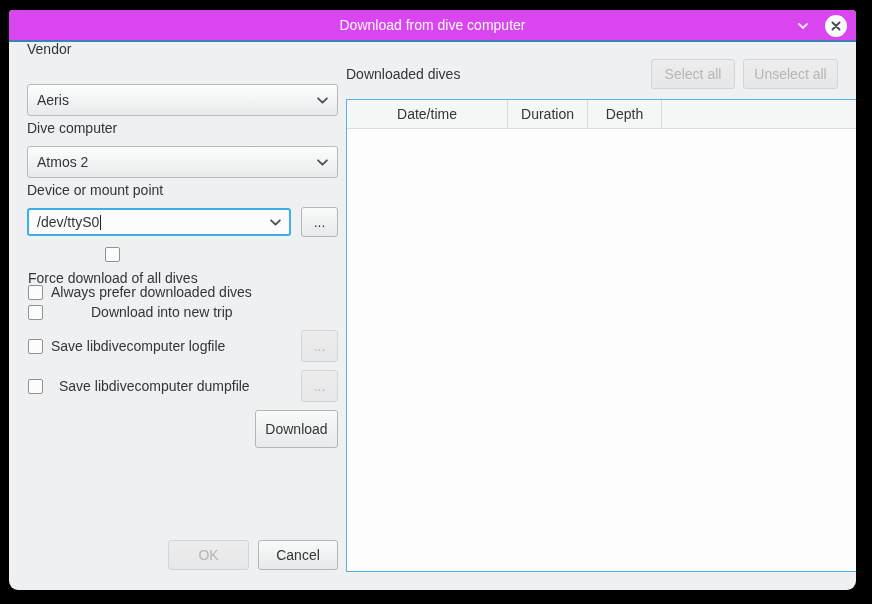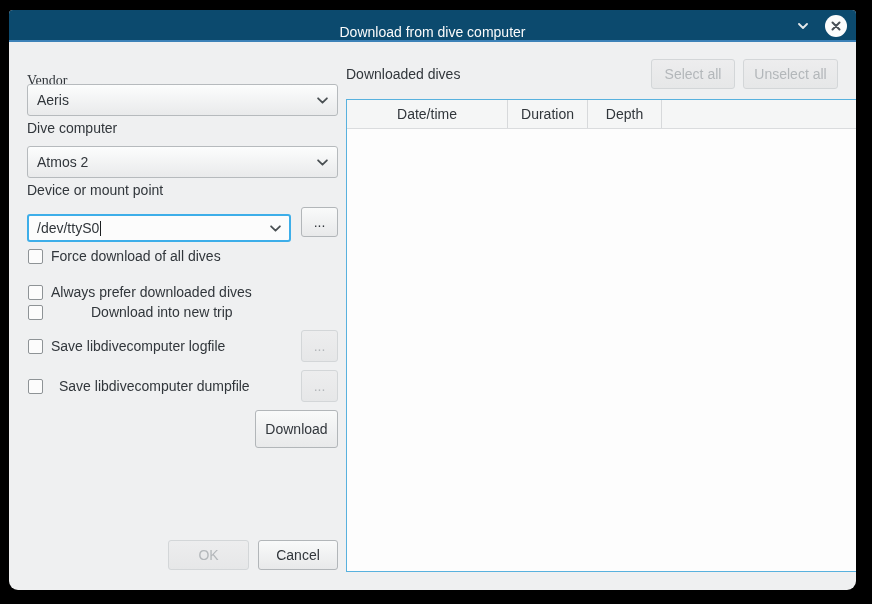--- a/index.html
+++ b/index.html
@@ -13,23 +13,23 @@
   }
   .window {
     position:absolute; left:9px; top:10px; width:847px; height:580px;
     background:#eff0f1;
     border-radius:4px 4px 9px 9px;
     overflow:hidden;
   }
   
   .titlebar {
     position:relative; height:32px;
-    background:#0c4a6e;
+    background:#d946ef;
     border-bottom:2px solid #3c82b8;
-    display:flex; align-items:flex-end; justify-content:center;
+    display:flex; align-items:center; justify-content:center;
   }
   .titlebar-title { color:#fbfbfb; font-size:14px; }
   .tb-controls {
     position:absolute; right:9px; top:0; height:32px;
     display:flex; align-items:center; gap:13px;
   }
   .tb-shade { width:18px; height:18px; display:flex; align-items:center; justify-content:center; cursor:pointer; }
   .chev { width:10px; height:10px; display:block; }
   .tb-close {
     width:22px; height:22px; border-radius:50%;
@@ -113,53 +113,53 @@
         </svg>
       </span>
       <span class="tb-close">
         <svg viewBox="0 0 10 10">
           <path d="M1.5 1.5 L8.5 8.5 M8.5 1.5 L1.5 8.5" stroke="#474e55" stroke-width="2" stroke-linecap="round"></path>
         </svg>
       </span>
     </div>
   </div>
 
-  <span class="lbl" style="left:18px; top:63px;font-family:Liberation Serif, serif;">Vendor</span>
+  <span class="lbl" style="left:18px; top:31px;">Vendor</span>
 
   <div class="combo" style="left:18px; top:74px; width:311px;">
     <span>Aeris</span>
     <svg class="chev" viewBox="0 0 10 10">
       <polyline points="1,3 5,7 9,3" fill="none" stroke="#4a5053" stroke-width="1.6" stroke-linecap="round" stroke-linejoin="round"></polyline>
     </svg>
   </div>
 
   <span class="lbl" style="left:18px; top:110px;">Dive computer</span>
 
   <div class="combo" style="left:18px; top:136px; width:311px;">
     <span>Atmos 2</span>
     <svg class="chev" viewBox="0 0 10 10">
       <polyline points="1,3 5,7 9,3" fill="none" stroke="#4a5053" stroke-width="1.6" stroke-linecap="round" stroke-linejoin="round"></polyline>
     </svg>
   </div>
 
   <span class="lbl" style="left:18px; top:172px;">Device or mount point</span>
 
-  <div class="editcombo" style="left:18px; top:204px; width:264px;">
+  <div class="editcombo" style="left:18px; top:198px; width:264px;">
     <span class="valwrap">
       <span>/dev/ttyS0</span>
       <span class="caret"></span>
     </span>
     <svg class="chev" viewBox="0 0 10 10" style="width:11px;height:11px;">
       <polyline points="1,3 5,7 9,3" fill="none" stroke="#4a5053" stroke-width="1.6" stroke-linecap="round" stroke-linejoin="round"></polyline>
     </svg>
   </div>
 
   <button class="btn" style="left:292px; top:197px; width:37px; height:30px;">...</button>
 
-  <label class="cb-row" style="top:237px;">
+  <label class="cb-row" style="top:237px;flex-direction:column;">
     <span class="checkbox"></span>
     <span>Force download of all dives</span>
   </label>
 
   <label class="cb-row" style="top:265px;margin-top:8px;">
     <span class="checkbox"></span>
     <span>Always prefer downloaded dives</span>
   </label>
 
   <label class="cb-row" style="top:293px;gap:48px;">

